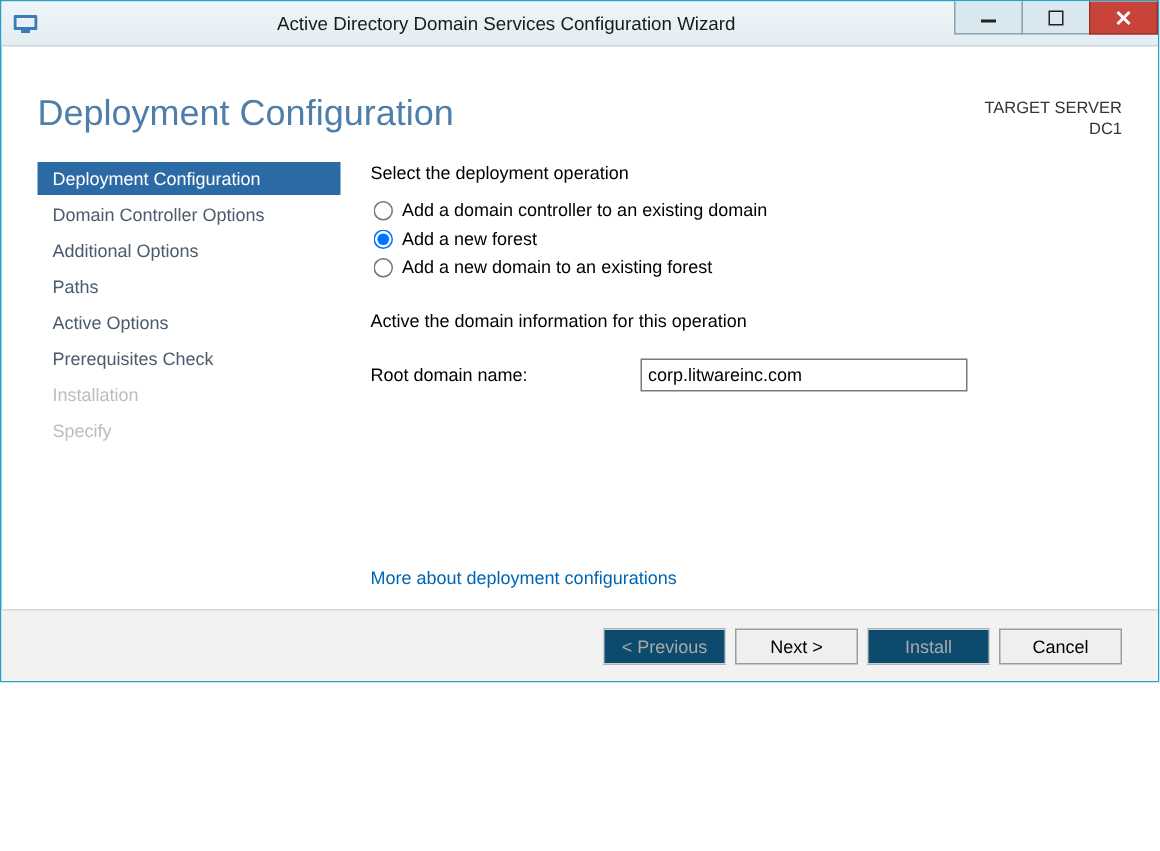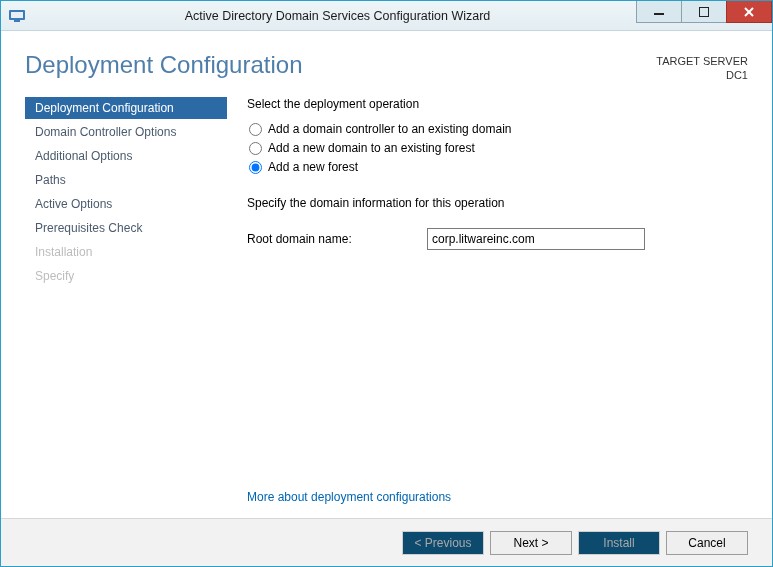--- a/index.html
+++ b/index.html
@@ -5,25 +5,26 @@
   * { box-sizing: border-box; }
   body {
     margin: 0;
     font-family: "Segoe UI", Tahoma, sans-serif;
     font-size: 12px;
     background: #fff;
     color: #000;
   }
   .window {
     width: 773px;
-    height: 567px;
+    height: 455px;
     border: 1px solid #2aa0c8;
     background: #fff;
     display: flex;
     flex-direction: column;
+    gap: 11px;
   }
   .titlebar {
     height: 30px;
     background: linear-gradient(#eef5f8,#e3edf2);
     border-bottom: 1px solid #c6d6e0;
     display: flex;
     align-items: center;
     padding-left: 6px;
     position: relative;
   }
@@ -241,30 +242,30 @@
 
       <div class="form-pane">
         <div class="section-label">Select the deployment operation</div>
 
         <div class="radio-group">
           <label class="radio-row">
             <input type="radio" name="op" style="">
             <span>Add a domain controller to an existing domain</span>
           </label>
           <label class="radio-row">
+            <input type="radio" name="op" checked="" style="">
+            <span>Add a new forest</span>
+          </label>
+          <label class="radio-row">
             <input type="radio" name="op" style="">
             <span>Add a new domain to an existing forest</span>
           </label>
-          <label class="radio-row">
-            <input type="radio" name="op" checked="" style="">
-            <span>Add a new forest</span>
-          </label>
         </div>
 
-        <div class="section-label">Specify the domain information for this operation</div>
+        <div class="section-label">Active the domain information for this operation</div>
 
         <div class="field-row">
           <div class="field-left">Root domain name:</div>
           <input class="text-input" type="text" value="corp.litwareinc.com" style="">
         </div>
 
         <div class="more-link">More about deployment configurations</div>
       </div>
 
     </div>

